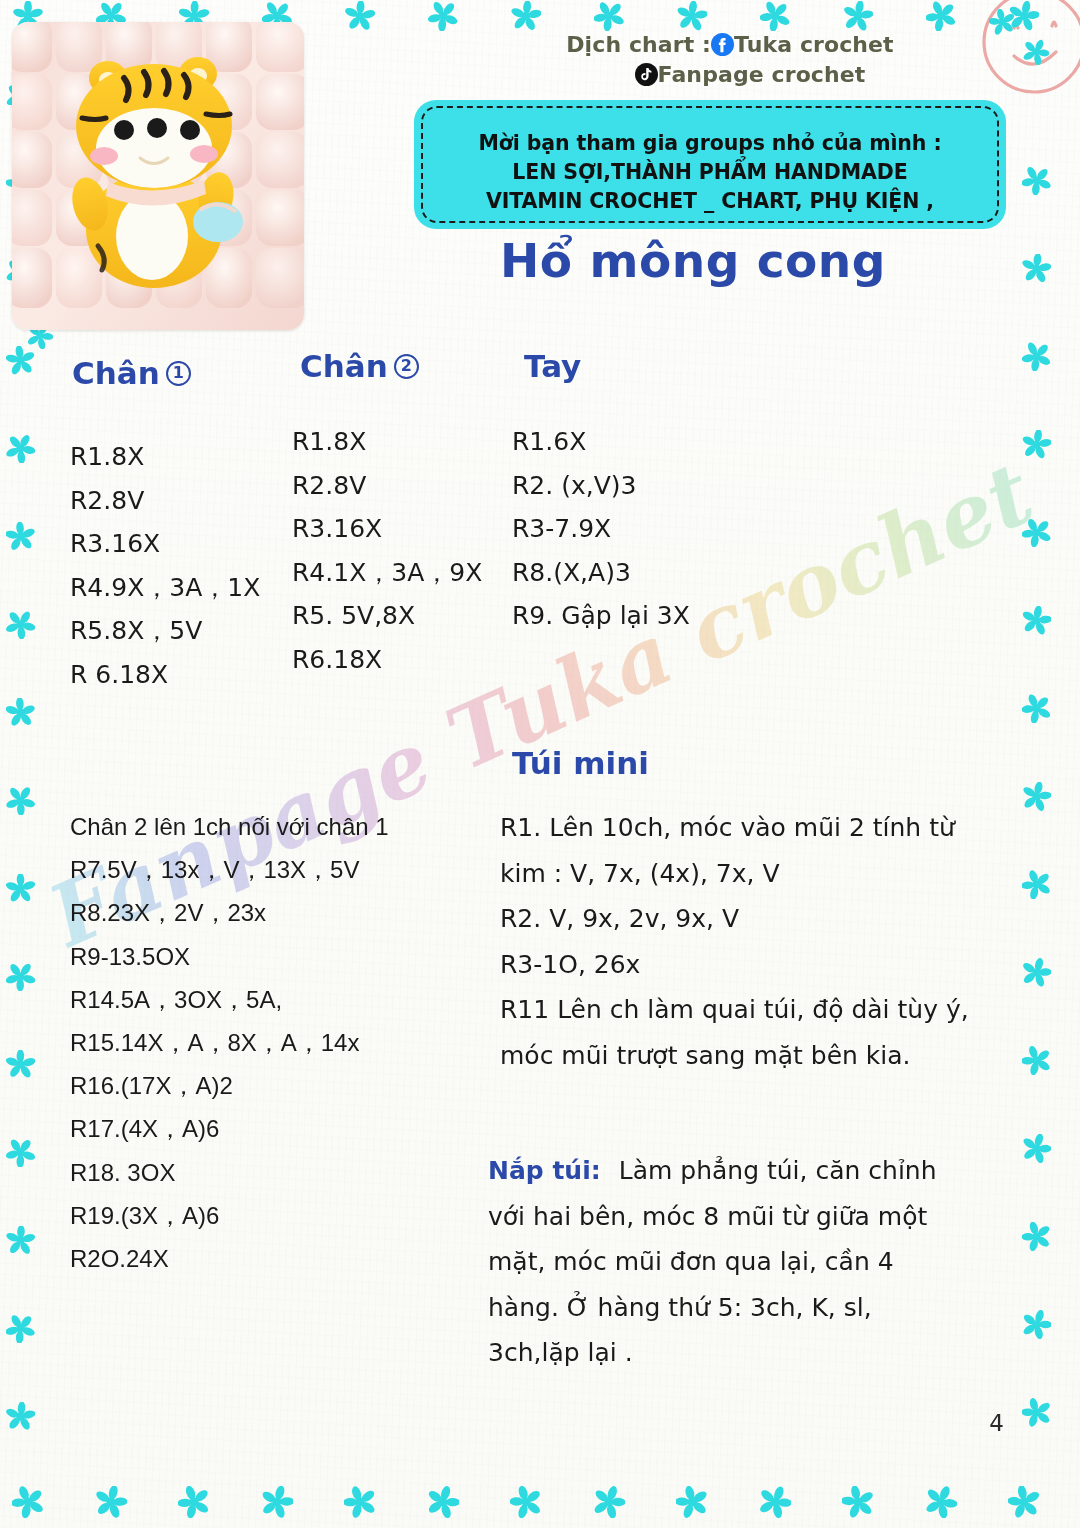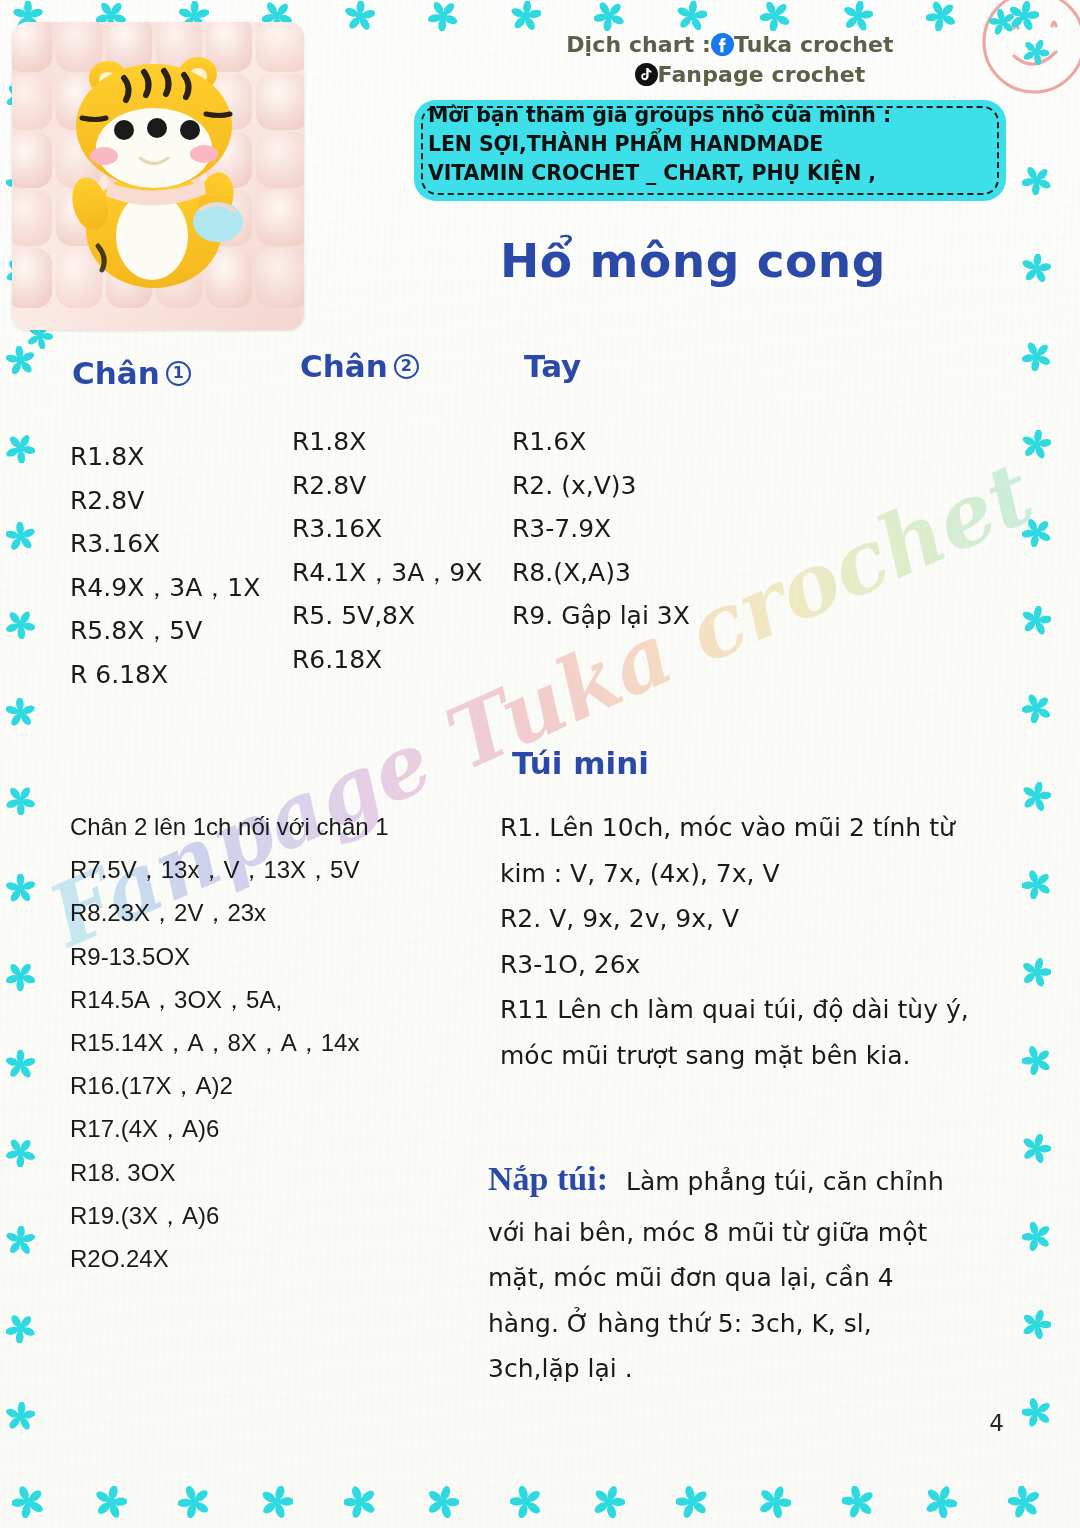--- a/index.html
+++ b/index.html
@@ -92,23 +92,24 @@
   .ico svg { display:block; width:100%; height:100%; }
 
   
   .callout {
     position: absolute;
     left: 414px;
     top: 100px;
     width: 592px;
     background: #3de0e8;
     border-radius: 22px;
-    padding: 1px 14px 13px;
+    padding: 29px 14px 13px;
     box-sizing: border-box;
     z-index: 6;
+    text-align: center;
   }
   .callout::after {
     content: "";
     position: absolute;
     left: 7px; right: 7px; top: 6px; bottom: 6px;
     border: 2px dashed #1a1a1a;
     border-radius: 16px;
     pointer-events: none;
   }
   .callout-line {
@@ -186,23 +187,22 @@
     z-index: 6;
     font-size: 25px;
     color: #1a1a1a;
     line-height: 1.82;
     font-family: "DejaVu Sans", sans-serif;
   }
   .para p { margin: 0; }
   .inline-head {
     color: #2b49a8;
     font-weight: bold;
-    font-size: 34px;
+    font-size: 25px;
     margin-right: 18px;
-    font-family: Liberation Serif, serif;
   }
 
   
   .watermark {
     position: absolute;
     left: 55px;
     top: 870px;
     z-index: 5;
     transform: rotate(-24deg);
     transform-origin: left center;

